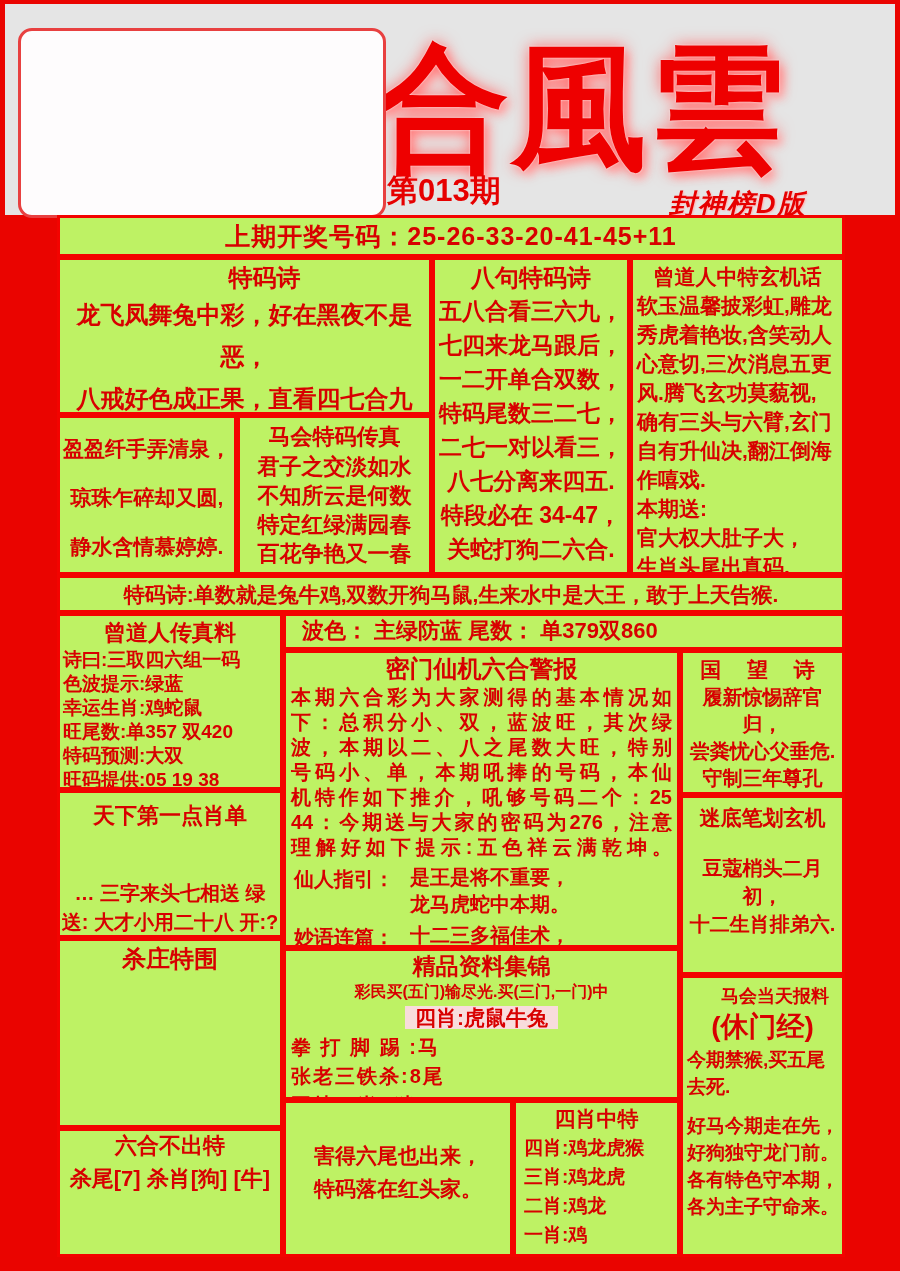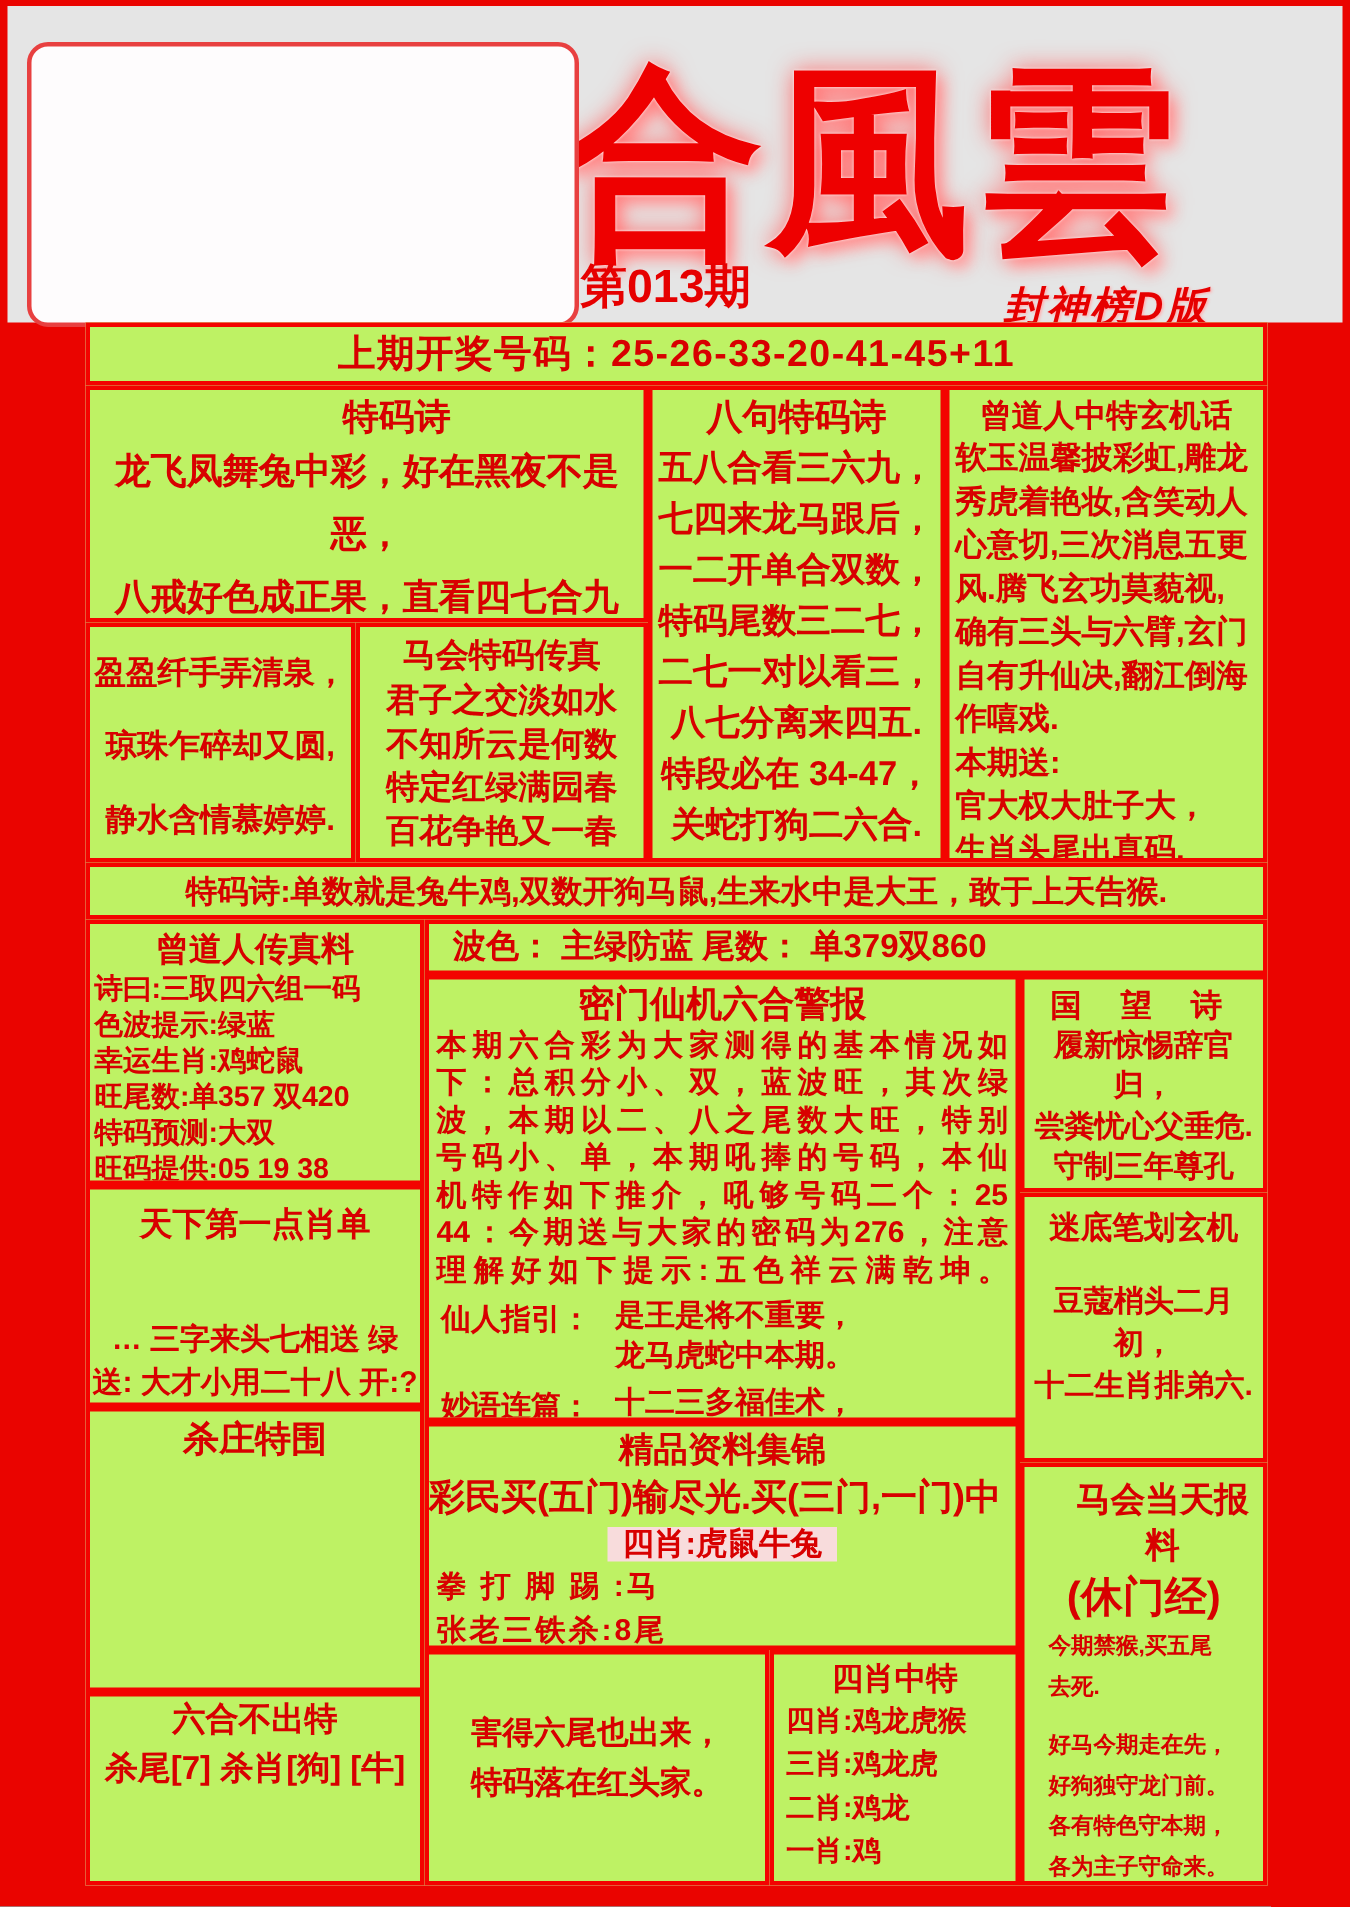--- a/index.html
+++ b/index.html
@@ -50,35 +50,35 @@
   .b-buchute .lines{font-size:22px;line-height:36px;}
   
   .b-bose{font-size:22px;line-height:30px;padding-left:16px;}
   .b-mimen .box-title{font-size:24px;}
   .b-mimen .para{font-size:20px;line-height:25px;padding:0 5px;}
   .b-mimen .para div{text-align:justify;text-align-last:justify;}
   .guide{display:flex;padding-left:8px;margin-top:4px;}
   .guide-label{font-size:20px;width:116px;flex:none;padding-top:2px;}
   .guide-lines{font-size:20px;line-height:27px;}
   .b-jingpin .box-title{font-size:23px;}
-  .b-jingpin .line1{font-size:24px;white-space:nowrap;}
+  .b-jingpin .line1{font-size:16px;text-align:center;white-space:nowrap;}
   .b-jingpin .hl{text-align:center;margin:1px 0;}
   .b-jingpin .hl span{background:#f8dcdc;font-size:21px;padding:0 10px;}
   .b-jingpin .lines{font-size:20px;line-height:29px;padding-left:5px;letter-spacing:2px;}
   .b-haide .lines{font-size:21px;line-height:33px;text-align:center;padding-top:36px;}
   .b-sixiao .box-title{font-size:21px;padding-top:2px;}
   .b-sixiao .lines{font-size:19px;line-height:29px;padding-left:8px;}
   
   .b-guowang .box-title{font-size:21px;letter-spacing:10px;padding-top:3px;}
   .b-guowang .lines{font-size:20px;line-height:27px;text-align:center;}
   .b-midi .box-title{font-size:21px;padding-top:6px;}
   .b-midi .lines{font-size:20px;line-height:28px;text-align:center;margin-top:22px;}
-  .b-baoliao .box-title{font-size:23px;padding-top:6px;padding-left:25px;}
+  .b-baoliao .box-title{font-size:18px;padding-top:6px;padding-left:25px;}
   .b-baoliao .subtitle{font-size:28px;text-align:center;}
-  .b-baoliao .lines{font-size:15px;line-height:27px;padding-left:16px;}
+  .b-baoliao .lines{font-size:19px;line-height:27px;padding-left:4px;}
   .b-baoliao .lines div:nth-child(3){margin-top:12px;}
 </style>
 </head>
 <body>
 
 <div class="page">
 
   <div class="masthead">
     <div class="bigtitle">合風雲</div>
     <div class="whitebox"></div>

